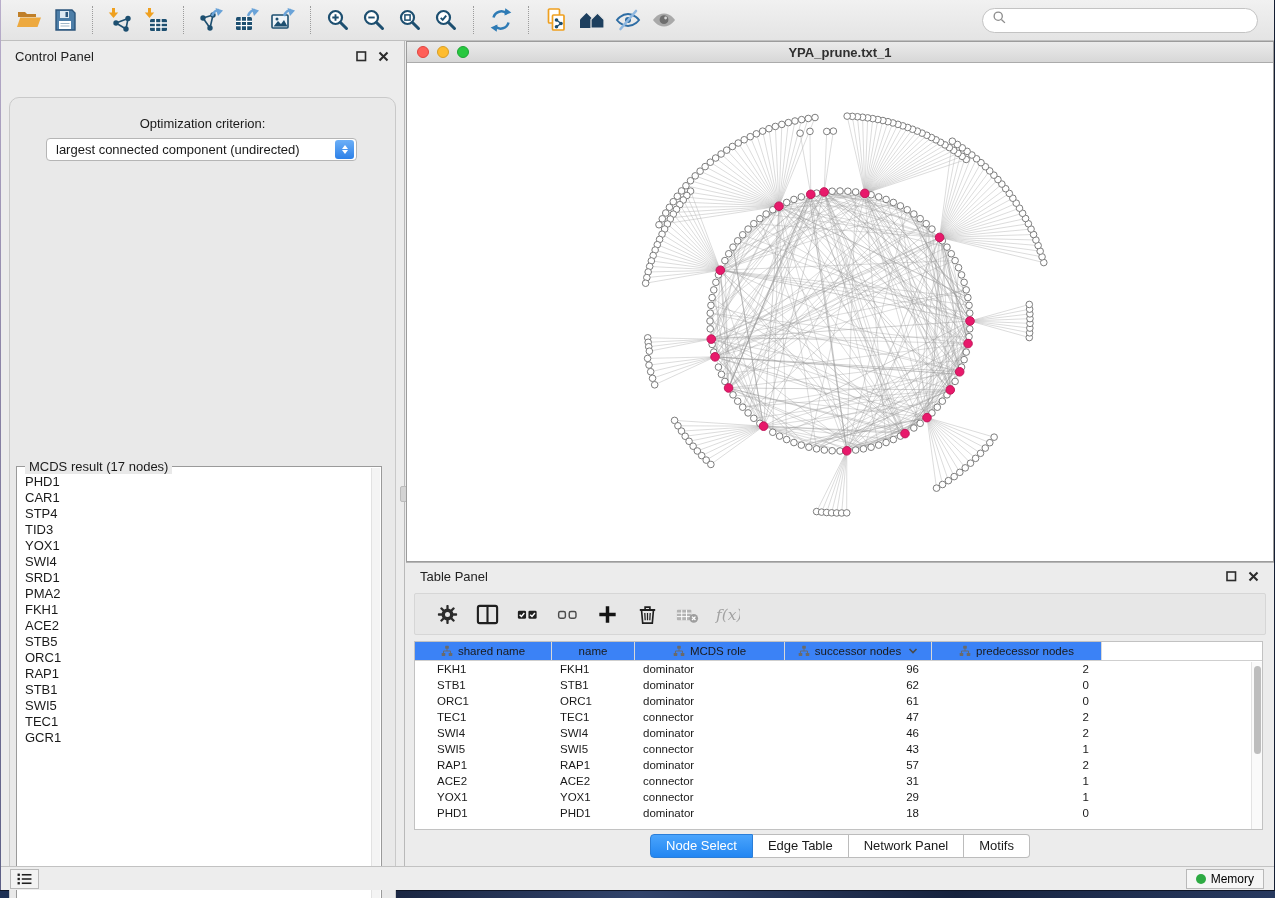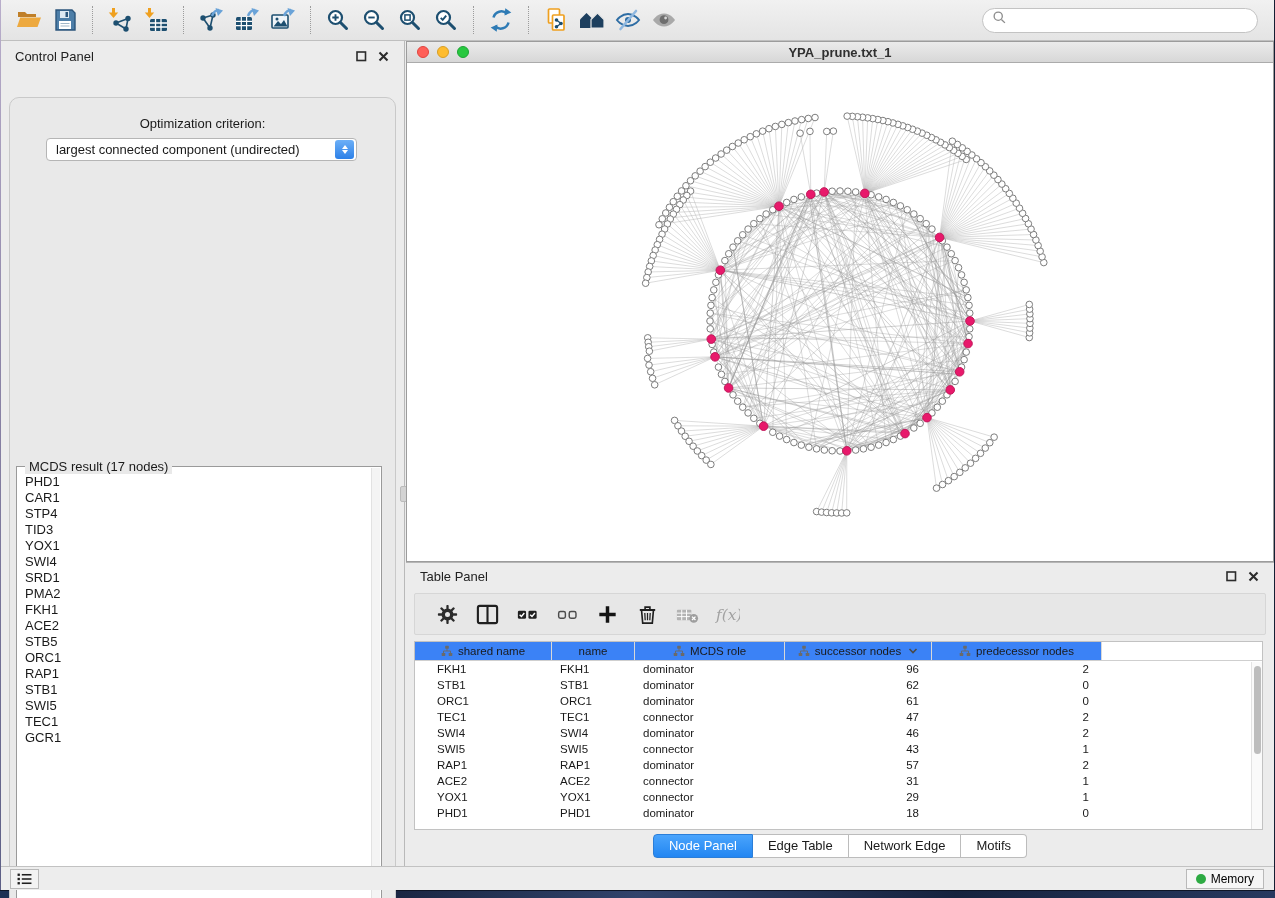--- a/index.html
+++ b/index.html
@@ -1293,23 +1293,23 @@
             <div class="td" style="width: 150px; flex: 0 0 auto; padding-left: 8px;">dominator</div>
             <div class="td num" style="width: 147px; flex: 0 0 auto; padding-right: 13px;">18</div>
             <div class="td num" style="width: 170px; flex: 0 0 auto; padding-right: 13px;">0</div>
           </div>
         </div>
       <div class="tbl-scroll">
         <div class="tbl-thumb"></div>
       </div>
     </div>
     <div class="tp-tabs" id="tp-tabs">
-        <div class="tab selected">Node Panel</div>
+        <div class="tab selected">Node Select</div>
         <div class="tab">Edge Table</div>
-        <div class="tab">Network Edge</div>
+        <div class="tab">Network Panel</div>
         <div class="tab">Motifs</div>
       </div>
   </div>
 
   <div class="status-bar">
     <button class="list-btn">
         <svg viewBox="0 0 22 18">
           <g fill="#1f1f1f">
             <rect x="2" y="2" width="3" height="3"></rect>
             <rect x="7.5" y="2.5" width="12.5" height="2"></rect>

